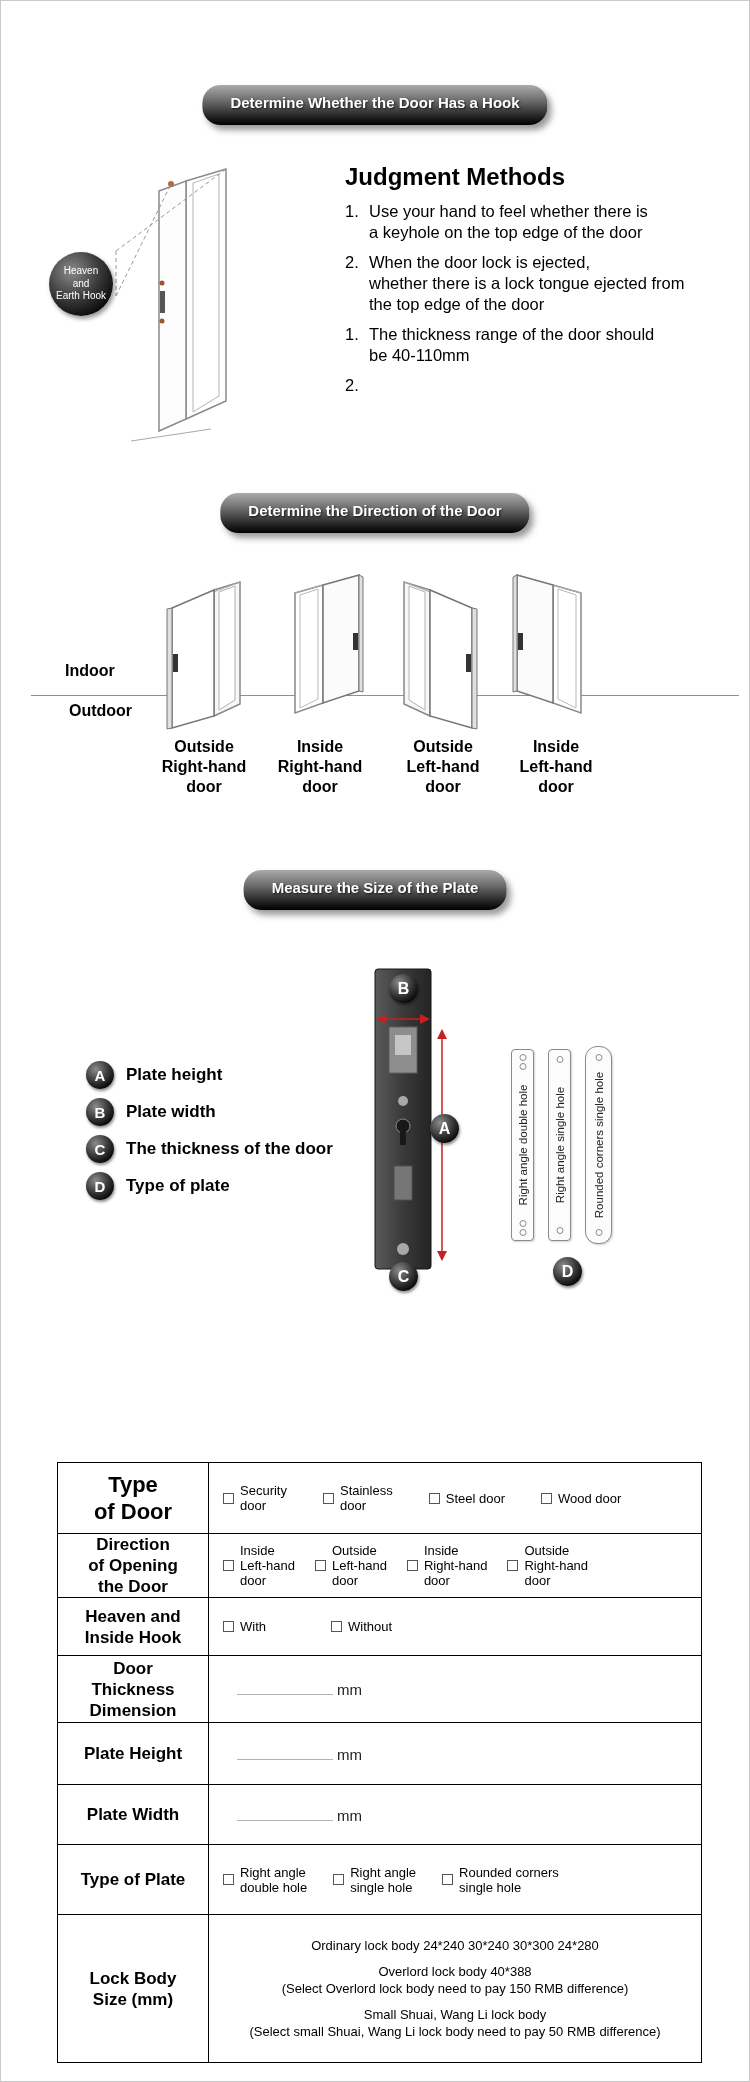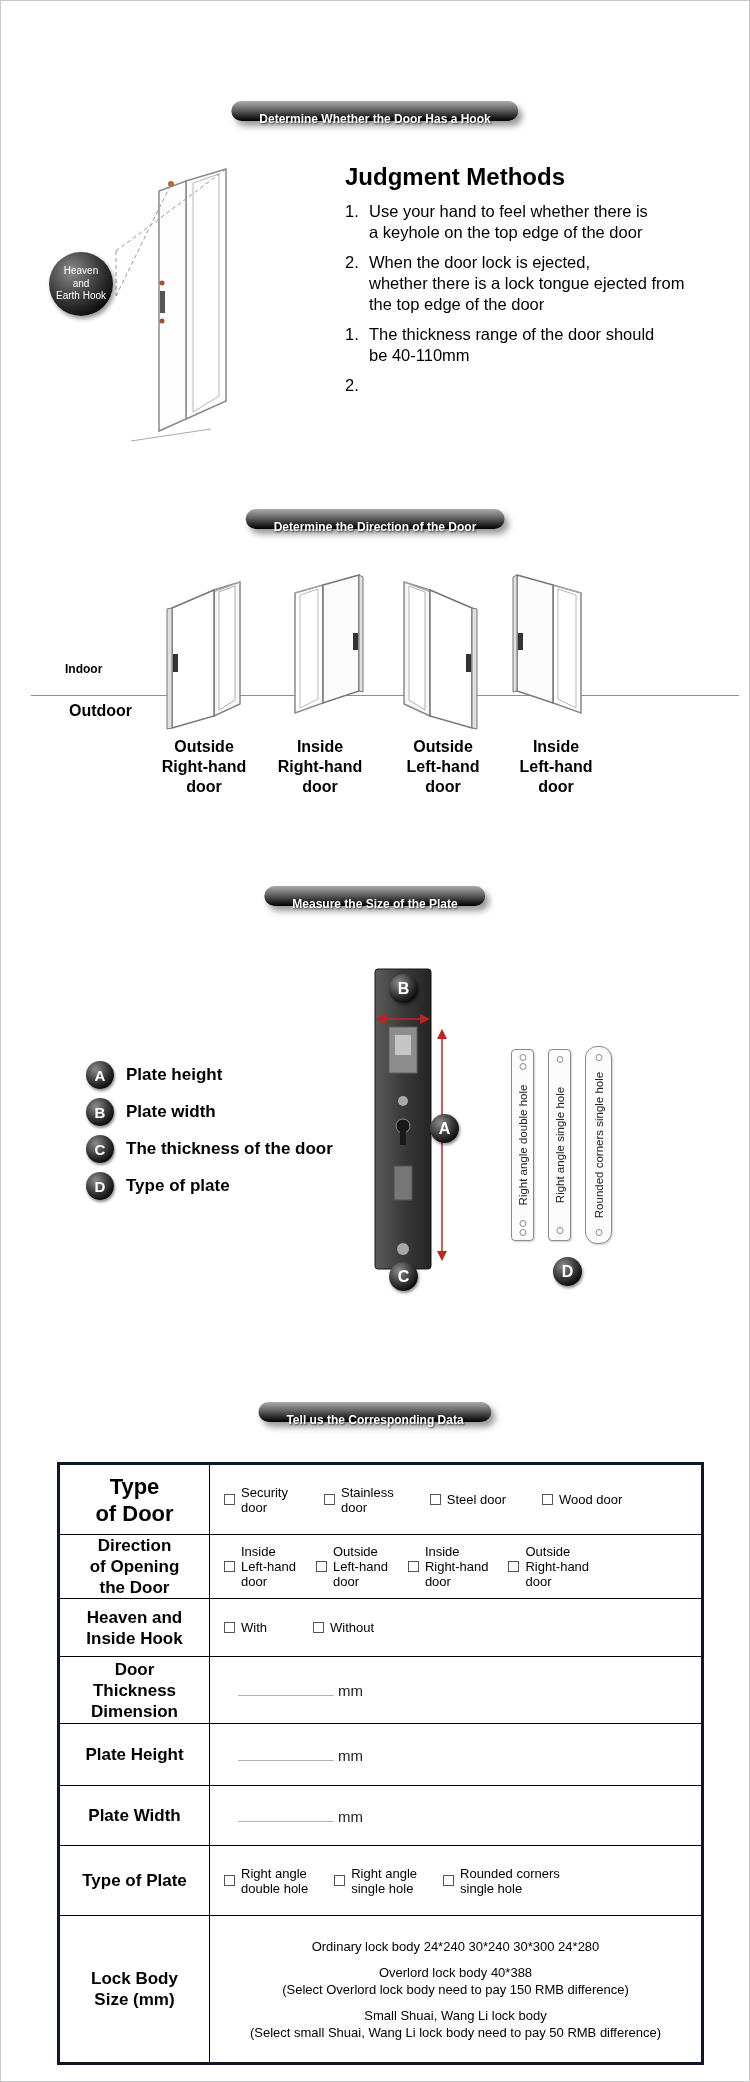--- a/index.html
+++ b/index.html
@@ -1,44 +1,44 @@
 <!DOCTYPE html>
 <html><head>
 <meta charset="utf-8">
 <style>
   * { margin:0; padding:0; box-sizing:border-box; }
   html,body { background:#fff; font-family:"Liberation Sans", sans-serif; color:#000; }
   .page { position:relative; width:750px; height:2082px; margin:0 auto; background:#fff;
           border:1px solid #c9c9c9; overflow:hidden; }
 
   
-  .banner { position:absolute; left:50%; transform:translateX(-50%); height:20px; line-height:36px;
+  .banner { position:absolute; left:50%; transform:translateX(-50%); height:40px; line-height:36px;
             padding:0 28px; border-radius:18px; white-space:nowrap;
             background:linear-gradient(180deg,#ababab 0%,#6a6a6a 40%,#2a2a2a 75%,#000 100%);
-            color:#fff; font-size:12px; font-weight:bold;
-            box-shadow:4px 5px 6px rgba(70,70,70,0.55); text-shadow:1px 1px 2px rgba(0,0,0,0.7);margin-top:16px; }
+            color:#fff; font-size:15px; font-weight:bold;
+            box-shadow:4px 5px 6px rgba(70,70,70,0.55); text-shadow:1px 1px 2px rgba(0,0,0,0.7); }
   .b1 { top:84px; } .b2 { top:492px; } .b3 { top:869px; } .b4 { top:1385px; }
 
   .pre { white-space:pre-line; }
 
   
   .hook-illus { position:absolute; left:20px; top:150px; }
   .hook-badge { position:absolute; left:48px; top:251px; width:64px; height:64px; border-radius:50%;
                 background:radial-gradient(circle at 35% 30%, #8a8a8a, #3c3c3c 45%, #000 85%);
                 color:#fff; font-size:10px; line-height:1.25; display:flex; align-items:center;
                 justify-content:center; text-align:center; box-shadow:2px 3px 4px rgba(0,0,0,0.4); }
   .sec1-text { position:absolute; left:344px; top:162px; width:392px; }
   .h-title { font-size:24px; font-weight:bold; margin-bottom:10px; }
   .h-title.warm { margin-top:16px; }
   .li { display:flex; margin-bottom:9px; font-size:16.5px; line-height:21px; }
   .li .num { width:24px; flex-shrink:0; }
 
   
   .ground-line { position:absolute; left:30px; top:694px; width:708px; height:1px; background:#8f8f8f; }
-  .indoor-label  { position:absolute; left:64px; top:661px; font-size:12px; font-weight:bold; }
+  .indoor-label  { position:absolute; left:64px; top:661px; font-size:16px; font-weight:bold; }
   .outdoor-label { position:absolute; left:68px; top:701px; font-size:16px; font-weight:bold; }
   .door { position:absolute; }
   .door.d1 { left:140px; top:575px; }
   .door.d2 { left:259px; top:570px; }
   .door.d3 { left:382px; top:575px; transform:scaleX(-1); }
   .door.d4 { left:495px; top:570px; transform:scaleX(-1); }
   .door-label { position:absolute; top:736px; width:132px; text-align:center;
                 font-size:16px; font-weight:bold; line-height:20px; }
   .dl1 { left:137px; } .dl2 { left:253px; } .dl3 { left:376px; } .dl4 { left:489px; }
 
@@ -62,29 +62,29 @@
                  background:#fcfcfc; box-shadow:1px 1px 2px rgba(0,0,0,0.18); }
   .plate-strip.rounded { width:27px; height:198px; border-radius:12px; margin-top:-3px; }
   .hole { position:absolute; left:50%; transform:translateX(-50%); width:7px; height:7px;
           border:1px solid #8a8a8a; border-radius:50%; background:#fff; }
   .strip-text { position:absolute; top:50%; left:50%;
                 transform:translate(-50%,-50%) rotate(180deg);
                 writing-mode:vertical-rl; white-space:nowrap; font-size:11.5px; color:#222; }
 
   
   .form-table { position:absolute; left:56px; top:1461px; width:644px; border-collapse:collapse;
-                table-layout:fixed; border:3px solid #0f172a; }
+                table-layout:fixed; border:1px solid #0f172a; }
   .form-table th, .form-table td { border:1px solid #000; vertical-align:middle; background:#fff; }
   .form-table th { text-align:center; font-weight:bold; }
   .th-big { font-size:22px; line-height:27px; font-weight:bold; }
   .th-std { font-size:17px; line-height:21px; font-weight:bold; }
   tr.r1 { height:71px; } tr.r2 { height:64px; } tr.r3 { height:58px; } tr.r4 { height:67px; }
   tr.r5 { height:62px; } tr.r6 { height:60px; } tr.r7 { height:70px; } tr.r8 { height:148px; }
   .opts { display:flex; align-items:center; padding-left:14px; }
-  .opts.g1 { gap:36px; } .opts.g2 { gap:20px; } .opts.g3 { gap:46px; } .opts.g7 { gap:26px; }
+  .opts.g1 { gap:36px; } .opts.g2 { gap:20px; } .opts.g3 { gap:65px; } .opts.g7 { gap:26px; }
   .opt { display:flex; align-items:center; font-size:13px; line-height:15px; }
   .cb { width:11px; height:11px; border:1px solid #555; background:#fff; margin-right:6px; flex-shrink:0; }
   .mmrow { padding-left:28px; font-size:15px; color:#222; }
   .blank { display:inline-block; width:96px; height:15px; border-bottom:1px solid #b3b3b3;
            vertical-align:baseline; margin-right:4px; }
   .lockbody { text-align:center; font-size:13px; line-height:17px; padding:6px 8px; }
   .lb-line.mt { margin-top:9px; }
 </style>
 </head>
 <body>
@@ -246,21 +246,20 @@
       <span class="hole" style="bottom:6px"></span>
     </div>
     <div class="plate-strip rounded">
       <span class="hole" style="top:7px"></span>
       <span class="strip-text">Rounded corners single hole</span>
       <span class="hole" style="bottom:7px"></span>
     </div>
   </div>
   <div class="marker mk-d">D</div>
 
-  <div class="banner b4">Tell us the Corresponding Data</div>
 
   <table class="form-table">
     <colgroup>
         <col style="width:151px">
         <col style="width:493px">
       </colgroup>
     <tbody>
         <tr class="r1">
       <th>
             <div class="th-big pre">Type

